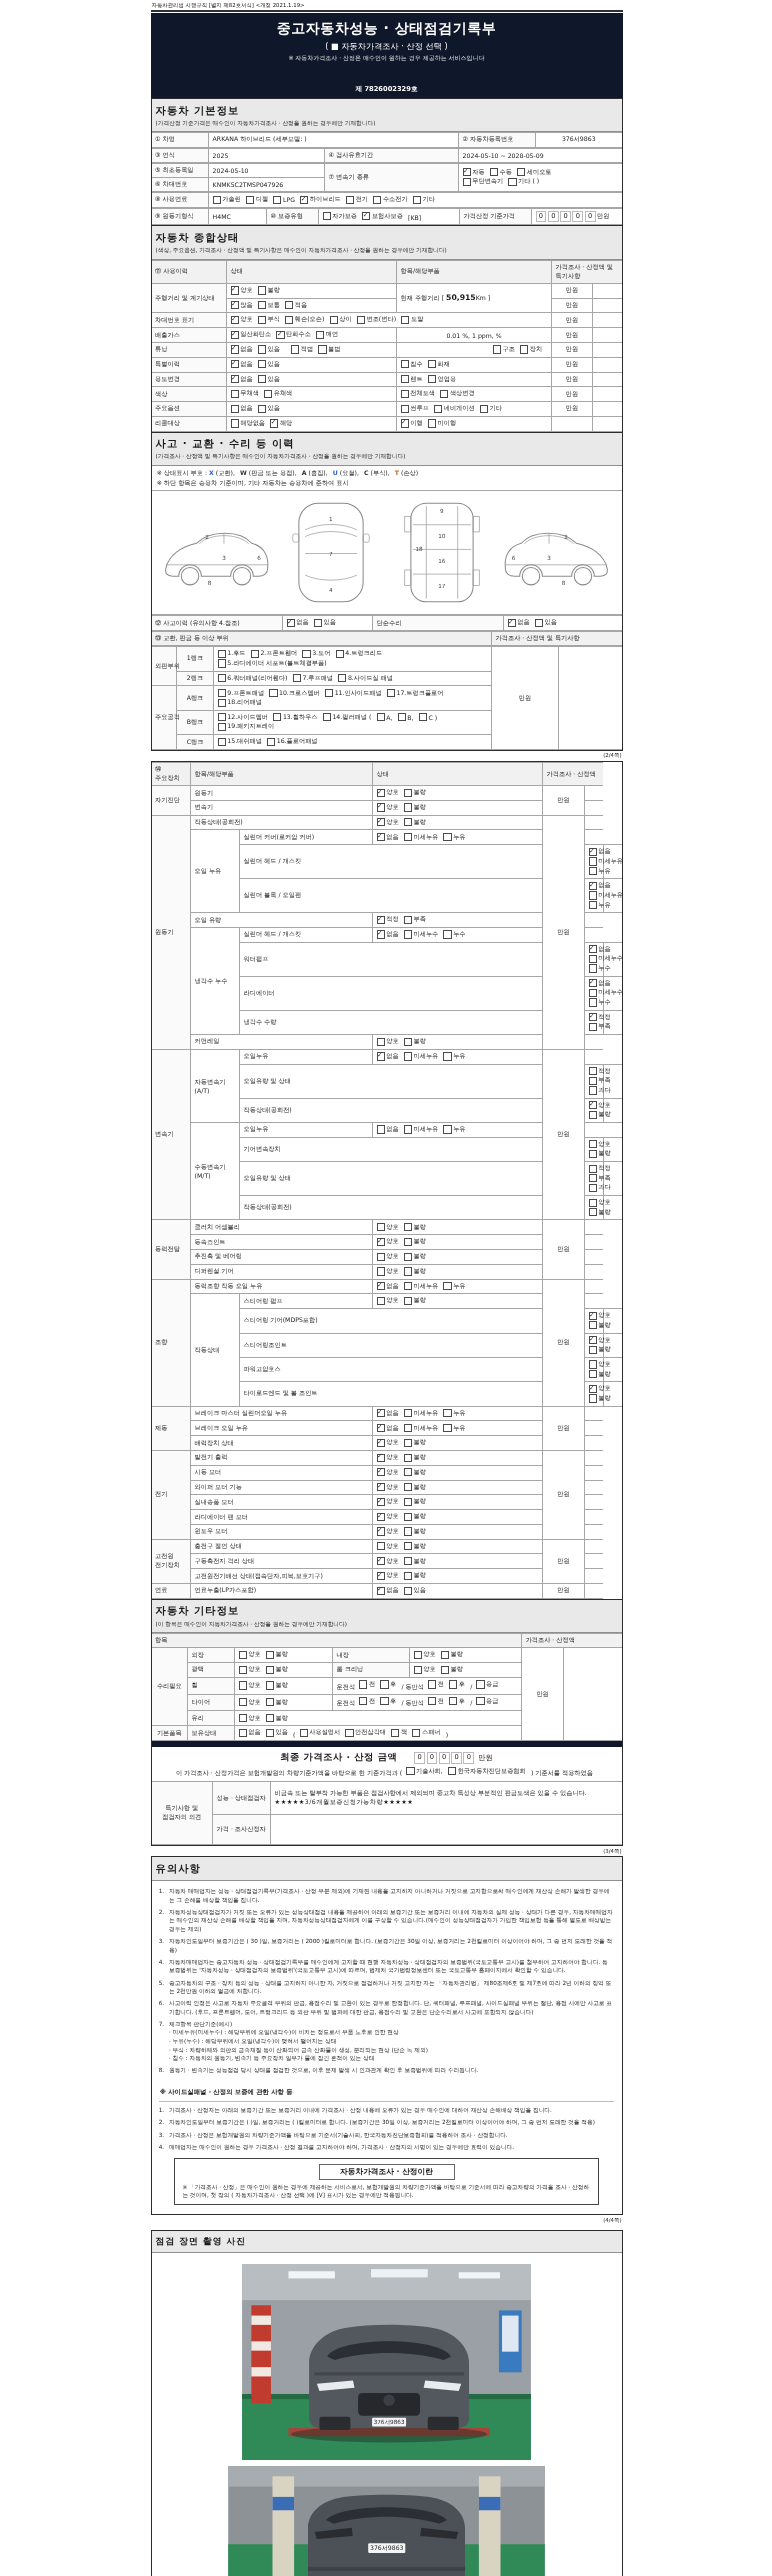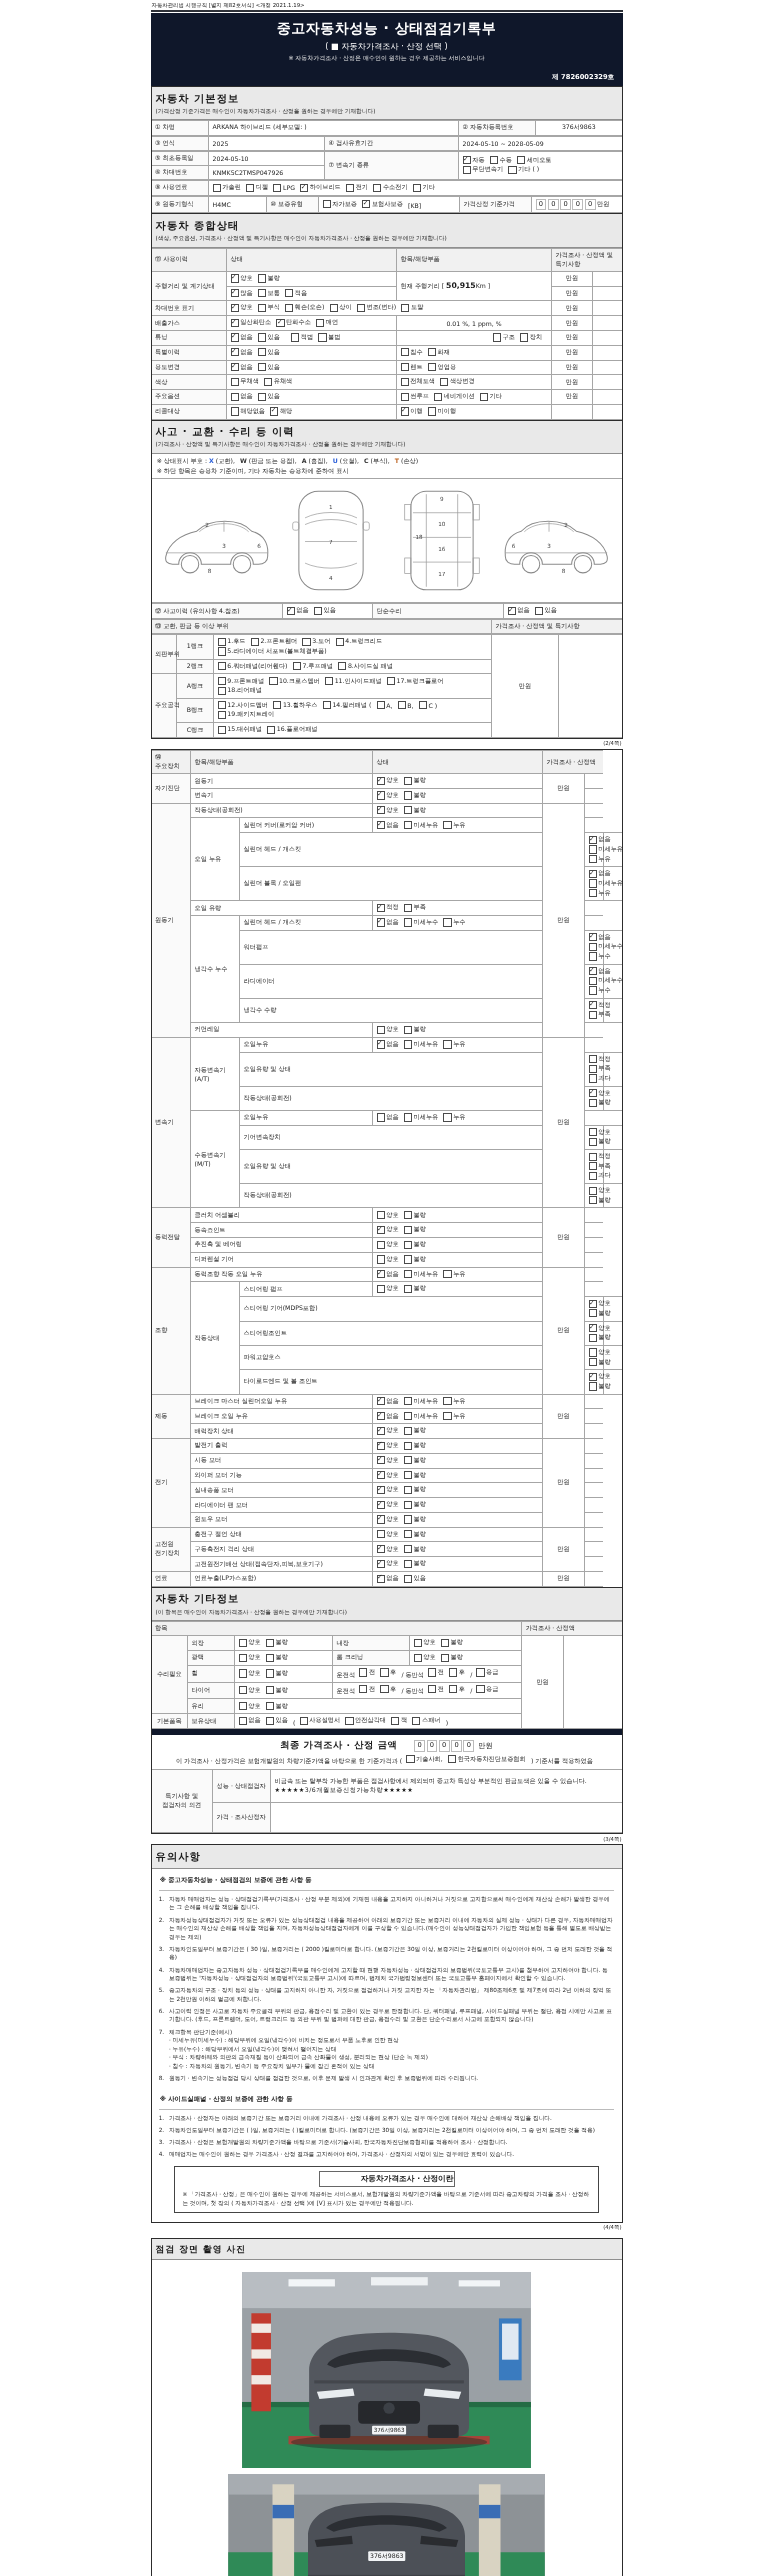--- a/index.html
+++ b/index.html
@@ -5,21 +5,21 @@
   html,body{margin:0;padding:0;background:#fff;}
   body{width:773px;height:2576px;overflow:hidden;font-family:"DejaVu Sans","Liberation Sans",sans-serif;color:#1a1a1a;}
   .sheet{width:472px;margin:0 auto;position:relative;}
   .topnote{font-size:5.4px;color:#111;padding:1.5px 1px 1px;}
   .toprule{height:2.1px;background:#2e3138;margin-bottom:1px;}
   
   .dochead{background:#43474e;color:#fff;text-align:center;padding:7.2px 8.2px 3.1px;}
   .dochead .t1{font-size:14px;font-weight:bold;letter-spacing:0.5px;}
   .dochead .t2{font-size:8.2px;margin-top:3.1px;}
   .dochead .t3{font-size:6px;margin-top:2.1px;color:#e8e8e8;}
-  .dochead .docno{text-align:right;font-size:6.7px;font-weight:bold;margin-top:10px;padding-bottom:1px;}
+  .dochead .docno{text-align:center;font-size:6.7px;font-weight:bold;margin-top:22px;padding-bottom:1px;}
   
   .secbox{border:1px solid #2c2c2c;border-top:none;background:#fff;}
   .secbox.first{border-top:1px solid #2c2c2c;}
   .band{background:#e9e9e9;text-align:left;padding:4.6px 4.1px 3.6px;border-bottom:0.5px solid #8f8f8f;}
   .band .h{font-size:10.3px;font-weight:bold;letter-spacing:1px;}
   .band .n{font-size:5.7px;margin-top:2.1px;color:#222;}
   table{width:100%;border-collapse:collapse;table-layout:fixed;}
   td,th{border:0.5px solid #a6a6a6;font-size:6.2px;padding:2.1px 3.6px;vertical-align:middle;word-break:keep-all;text-align:left;font-weight:normal;}
   tr>td:first-child,tr>th:first-child{border-left:none;}
   tr>td:last-child,tr>th:last-child{border-right:none;}
@@ -51,21 +51,21 @@
   .c-group{background:#fafafa;text-align:left;}
   .c-price,.c-note{text-align:center;}
   
   .noticebody{padding:3.1px 7.2px 5.2px;}
   .n-head{font-size:6.4px;font-weight:bold;padding:4.6px 1px;border-bottom:0.5px solid #bbb;margin-bottom:4.1px;}
   .n-item{display:flex;font-size:5.7px;line-height:1.5;margin:3.6px 0 0;}
   .n-no{flex:none;width:10.3px;}
   .n-tx{flex:1;}
   .n-sub{font-size:5.7px;line-height:1.5;margin-left:10.3px;}
   .innerbox{border:0.8px solid #444;margin:7.2px 15.5px 4.1px;padding:4.1px 7.2px;}
-  .innerbox .ib-t{text-align:right;font-size:7.7px;font-weight:bold;margin-bottom:3.1px;border:0.5px solid #666;display:block;width:134px;margin-left:auto;margin-right:auto;padding:2.1px 0;}
+  .innerbox .ib-t{text-align:center;font-size:7.7px;font-weight:bold;margin-bottom:3.1px;border:0.5px solid #666;display:block;width:134px;margin-left:auto;margin-right:auto;padding:2.1px 0;}
   .innerbox .ib-b{font-size:5.7px;line-height:1.5;}
   
   .photowrap{text-align:center;padding:5.2px 0 7.2px;}
   .photowrap svg{display:block;margin:6.2px auto;}
   .remark-star{letter-spacing:0.5px;}
 </style>
 </head>
 <body>
 
 <div class="sheet">
@@ -1361,21 +1361,20 @@
     </tbody>
       </table>
   </div>
   <div class="pgmark">(3/4쪽)</div>
 
   <div class="secbox first">
     <div class="band">
       <div class="h">유의사항</div>
     </div>
     <div class="noticebody">
-      <div class="n-head">※ 중고자동차성능 · 상태점검의 보증에 관한 사항 등</div>
       <div>
           <div class="n-item">
             <span class="n-no">1.</span>
             <span class="n-tx">자동차 매매업자는 성능 · 상태점검기록부(가격조사 · 산정 부분 제외)에 기재된 내용을 고지하지 아니하거나 거짓으로 고지함으로써 매수인에게 재산상 손해가 발생한 경우에는 그 손해를 배상할 책임을 집니다.</span>
           </div>
           <div class="n-item">
             <span class="n-no">2.</span>
             <span class="n-tx">자동차성능상태점검자가 거짓 또는 오류가 있는 성능상태점검 내용을 제공하여 아래의 보증기간 또는 보증거리 이내에 자동차의 실제 성능 · 상태가 다른 경우, 자동차매매업자는 매수인의 재산상 손해를 배상할 책임을 지며, 자동차성능상태점검자에게 이를 구상할 수 있습니다.(매수인이 성능상태점검자가 가입한 책임보험 등을 통해 별도로 배상받는 경우는 제외)</span>
           </div>
           <div class="n-item">

